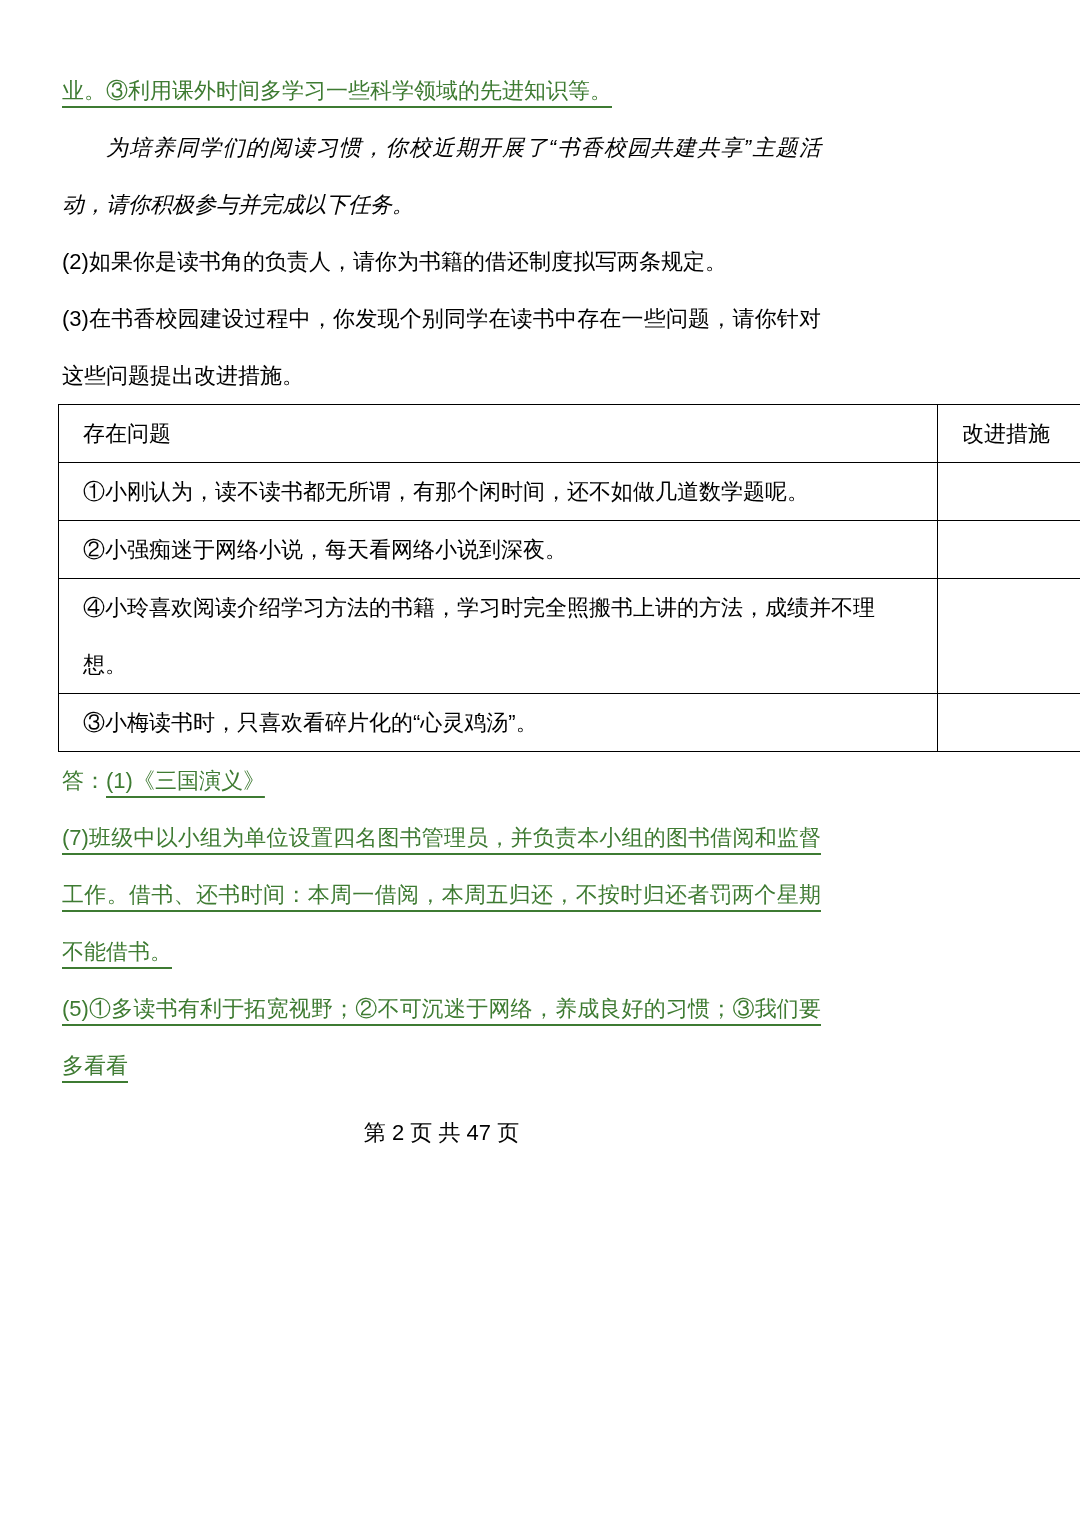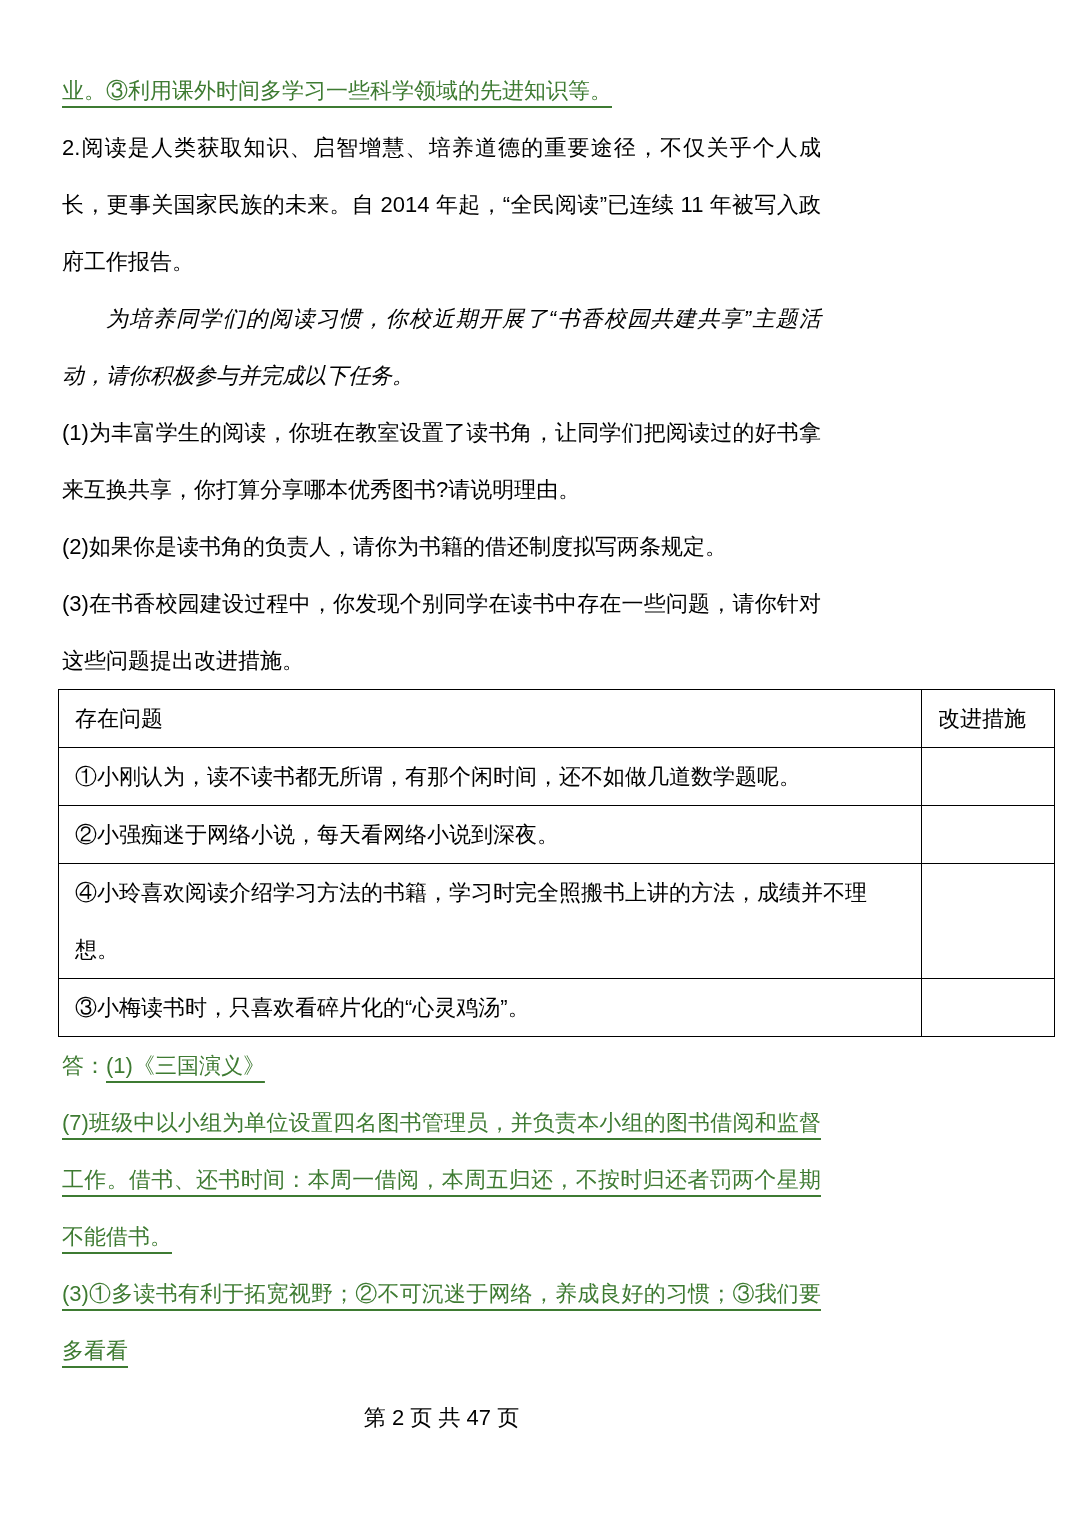--- a/index.html
+++ b/index.html
@@ -29,21 +29,21 @@
   }
   .indent-first { text-indent: 2em; font-style: italic; }
   table.problems {
     border-collapse: collapse;
     table-layout: fixed;
     width: 962px;
     margin: 0 0 0 -4px;
   }
   table.problems td, table.problems th {
     border: 1.6px solid #000000;
-    padding: 0 16px;
+    padding: 0 24px;
     font-weight: normal;
     text-align: left;
     vertical-align: middle;
     line-height: 57px;
     font-size: 22px;
   }
   .col-problem { width: 830px; }
   .col-measure { width: 100px; }
   .footer {
     text-align: center;
@@ -52,25 +52,23 @@
     line-height: 57px;
   }
 </style>
 </head>
 <body>
 
 <div class="page">
 
   <p class="green u">业。③利用课外时间多学习一些科学领域的先进知识等。</p>
 
-  <p>2.阅读是人类获取知识、启智增慧、培养道德的重要途径，不仅关乎个人成长，更事关国家民族的未来。自 2014 年起，“全民阅读”已连续 11 年被写入政府工作报告。</p>
 
   <p class="indent-first">为培养同学们的阅读习惯，你校近期开展了“书香校园共建共享”主题活动，请你积极参与并完成以下任务。</p>
 
-  <p>(1)为丰富学生的阅读，你班在教室设置了读书角，让同学们把阅读过的好书拿来互换共享，你打算分享哪本优秀图书?请说明理由。</p>
 
   <p>(2)如果你是读书角的负责人，请你为书籍的借还制度拟写两条规定。</p>
 
   <p>(3)在书香校园建设过程中，你发现个别同学在读书中存在一些问题，请你针对这些问题提出改进措施。</p>
 
   <table class="problems">
     <tbody>
         <tr>
       <th class="col-problem">存在问题</th>
       <th class="col-measure">改进措施</th>
@@ -92,17 +90,17 @@
       <td></td>
     </tr>
   </tbody>
     </table>
 
   <p><span class="green">答：</span><span class="green u">(1)《三国演义》</span></p>
 
 
   <p class="green u">(7)班级中以小组为单位设置四名图书管理员，并负责本小组的图书借阅和监督工作。借书、还书时间：本周一借阅，本周五归还，不按时归还者罚两个星期不能借书。</p>
 
-  <p class="green u">(3)①多读书有利于拓宽视野；②不可沉迷于网络，养成良好的习惯；③我们要多看看</p>
+  <p class="green u">(5)①多读书有利于拓宽视野；②不可沉迷于网络，养成良好的习惯；③我们要多看看</p>
 
   <div class="footer">第 2 页 共 47 页</div>
 
 </div>
 
 </body></html>

